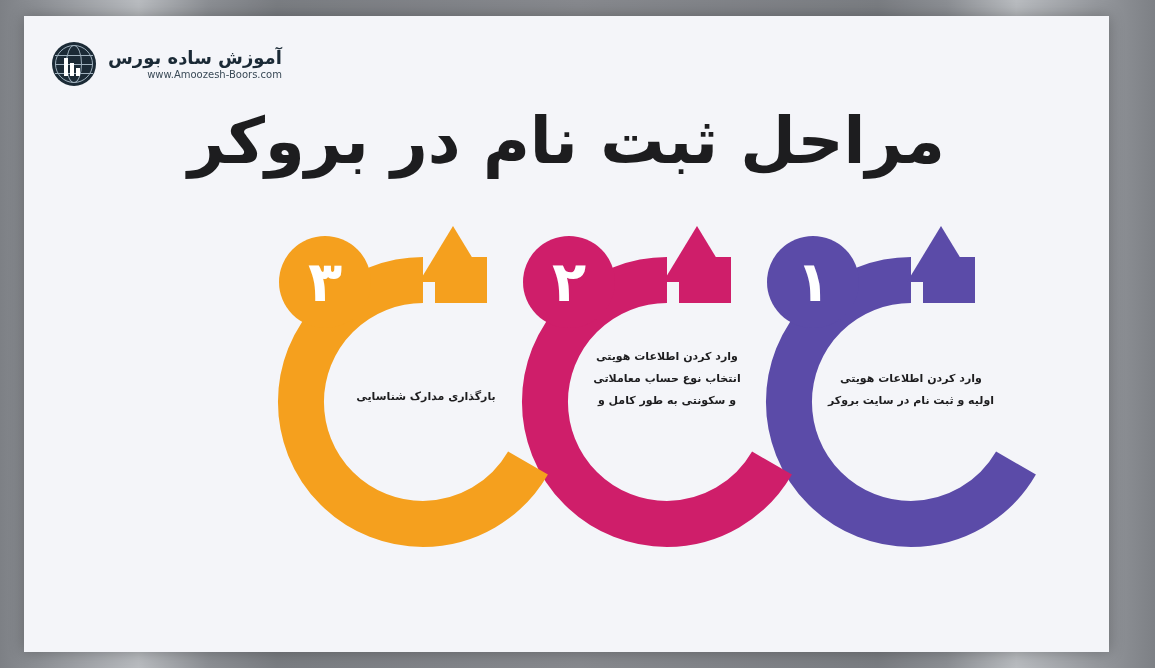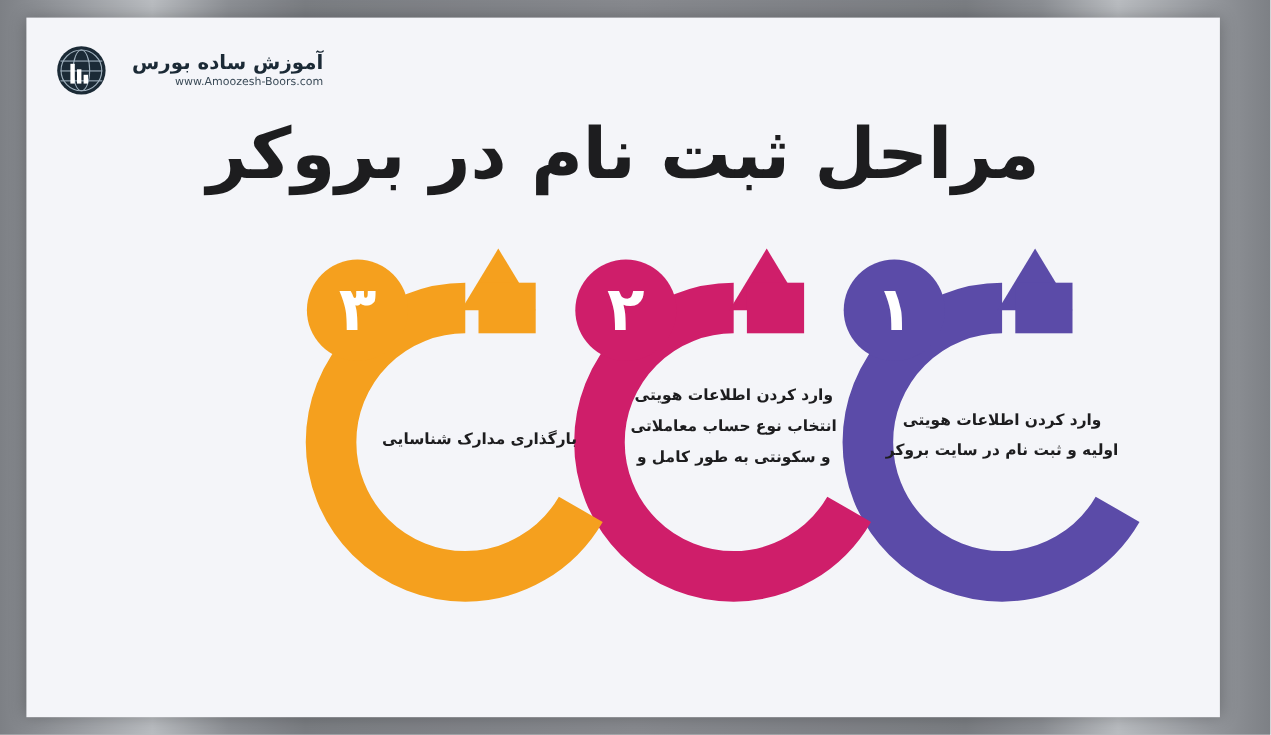--- a/index.html
+++ b/index.html
@@ -32,21 +32,21 @@
     box-shadow: 0 0 14px rgba(0,0,0,0.28);
   }
   
   .logo-wrap {
     position: absolute;
     left: 28px;
     top: 26px;
     display: flex;
     flex-direction: row-reverse;
     align-items: center;
-    gap: 24px;
+    gap: 12px;
   }
   .logo-globe {
     width: 44px;
     height: 44px;
     border-radius: 50%;
     background: #1b2a36;
     position: relative;
     overflow: hidden;
     flex: none;
   }
@@ -147,29 +147,29 @@
     align-items: center;
     justify-content: center;
     line-height: 1;
   }
   .step-text {
     position: absolute;
     top: 140px;
     right: 28px;
     width: 248px;
     text-align: center;
-    font-size: 14px;
+    font-size: 11px;
     font-weight: bold;
     color: #1d1d1f;
     line-height: 2.0;
     direction: rtl;
   }
   #step-1 .step-text { top: 152px; width: 232px; right: 34px;}
   #step-2 .step-text { top: 130px; width: 248px; right: 26px;}
-  #step-3 .step-text { top: 170px; width: 230px; right: 22px;}
+  #step-3 .step-text { top: 170px; width: 230px; right: 32px;}
 </style>
 </head>
 <body>
 
 <div id="canvas">
   <div id="frame"></div>
 
   <div id="page">
 
     <div class="logo-wrap">

